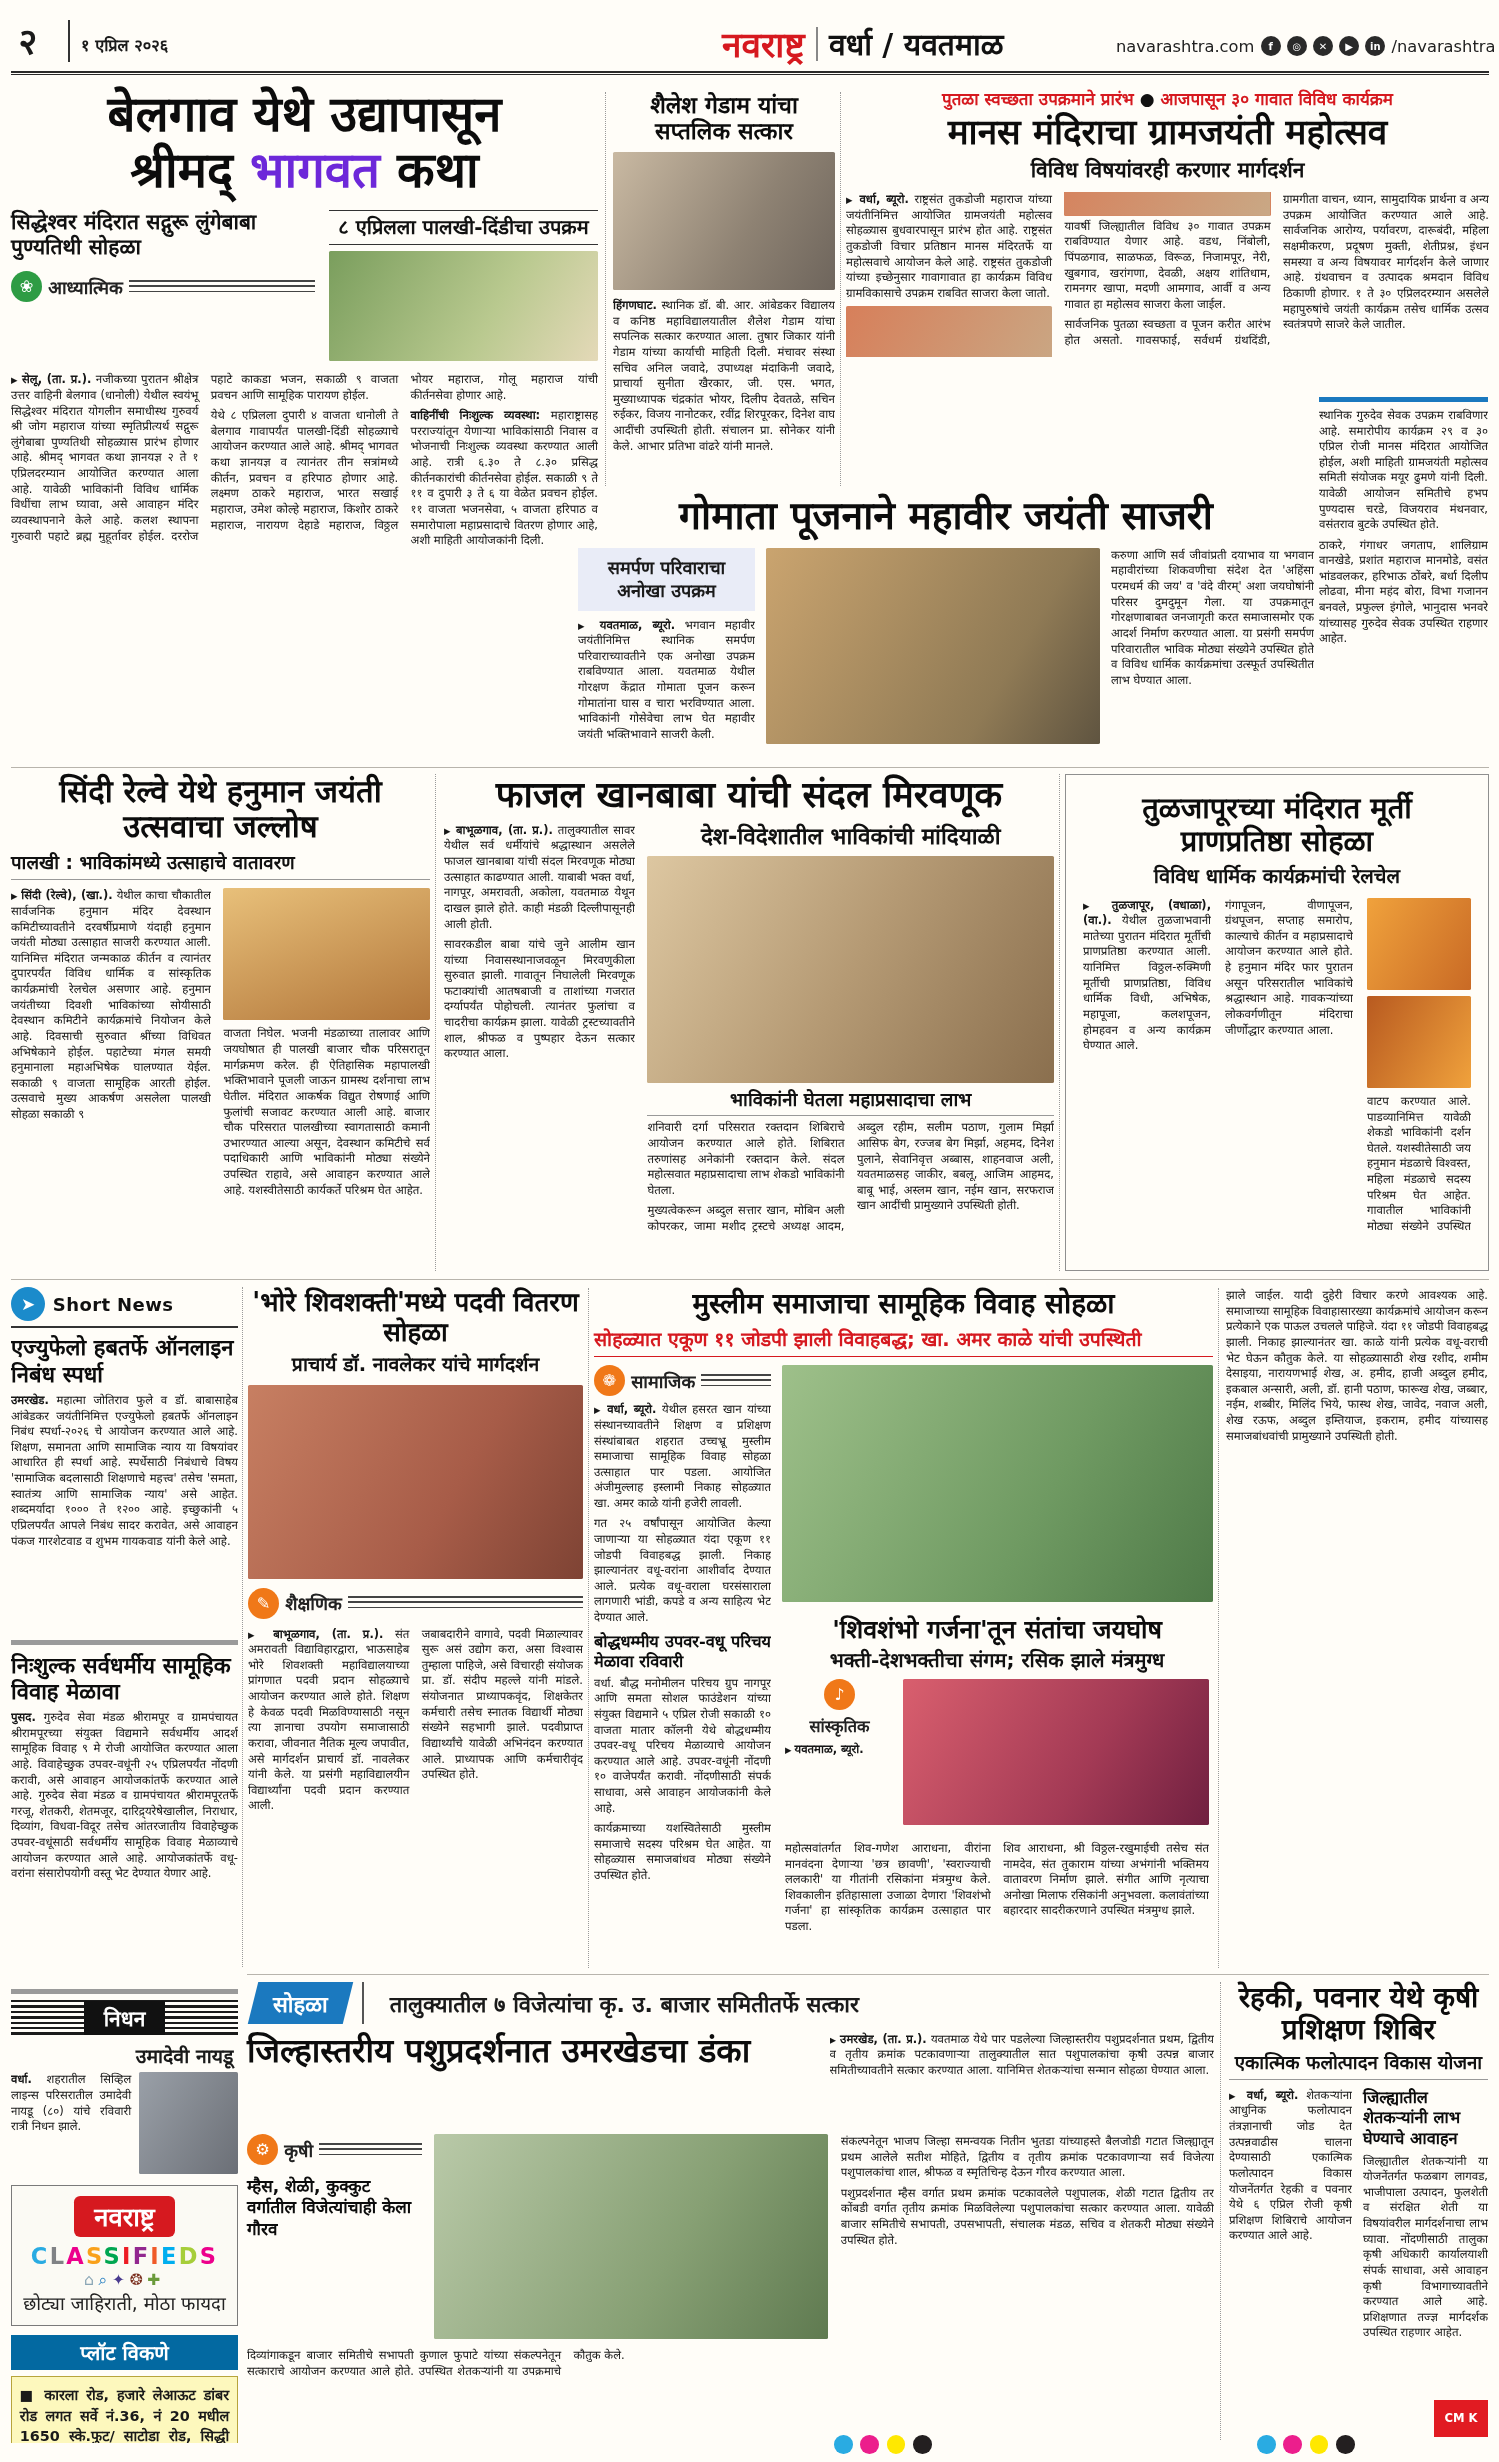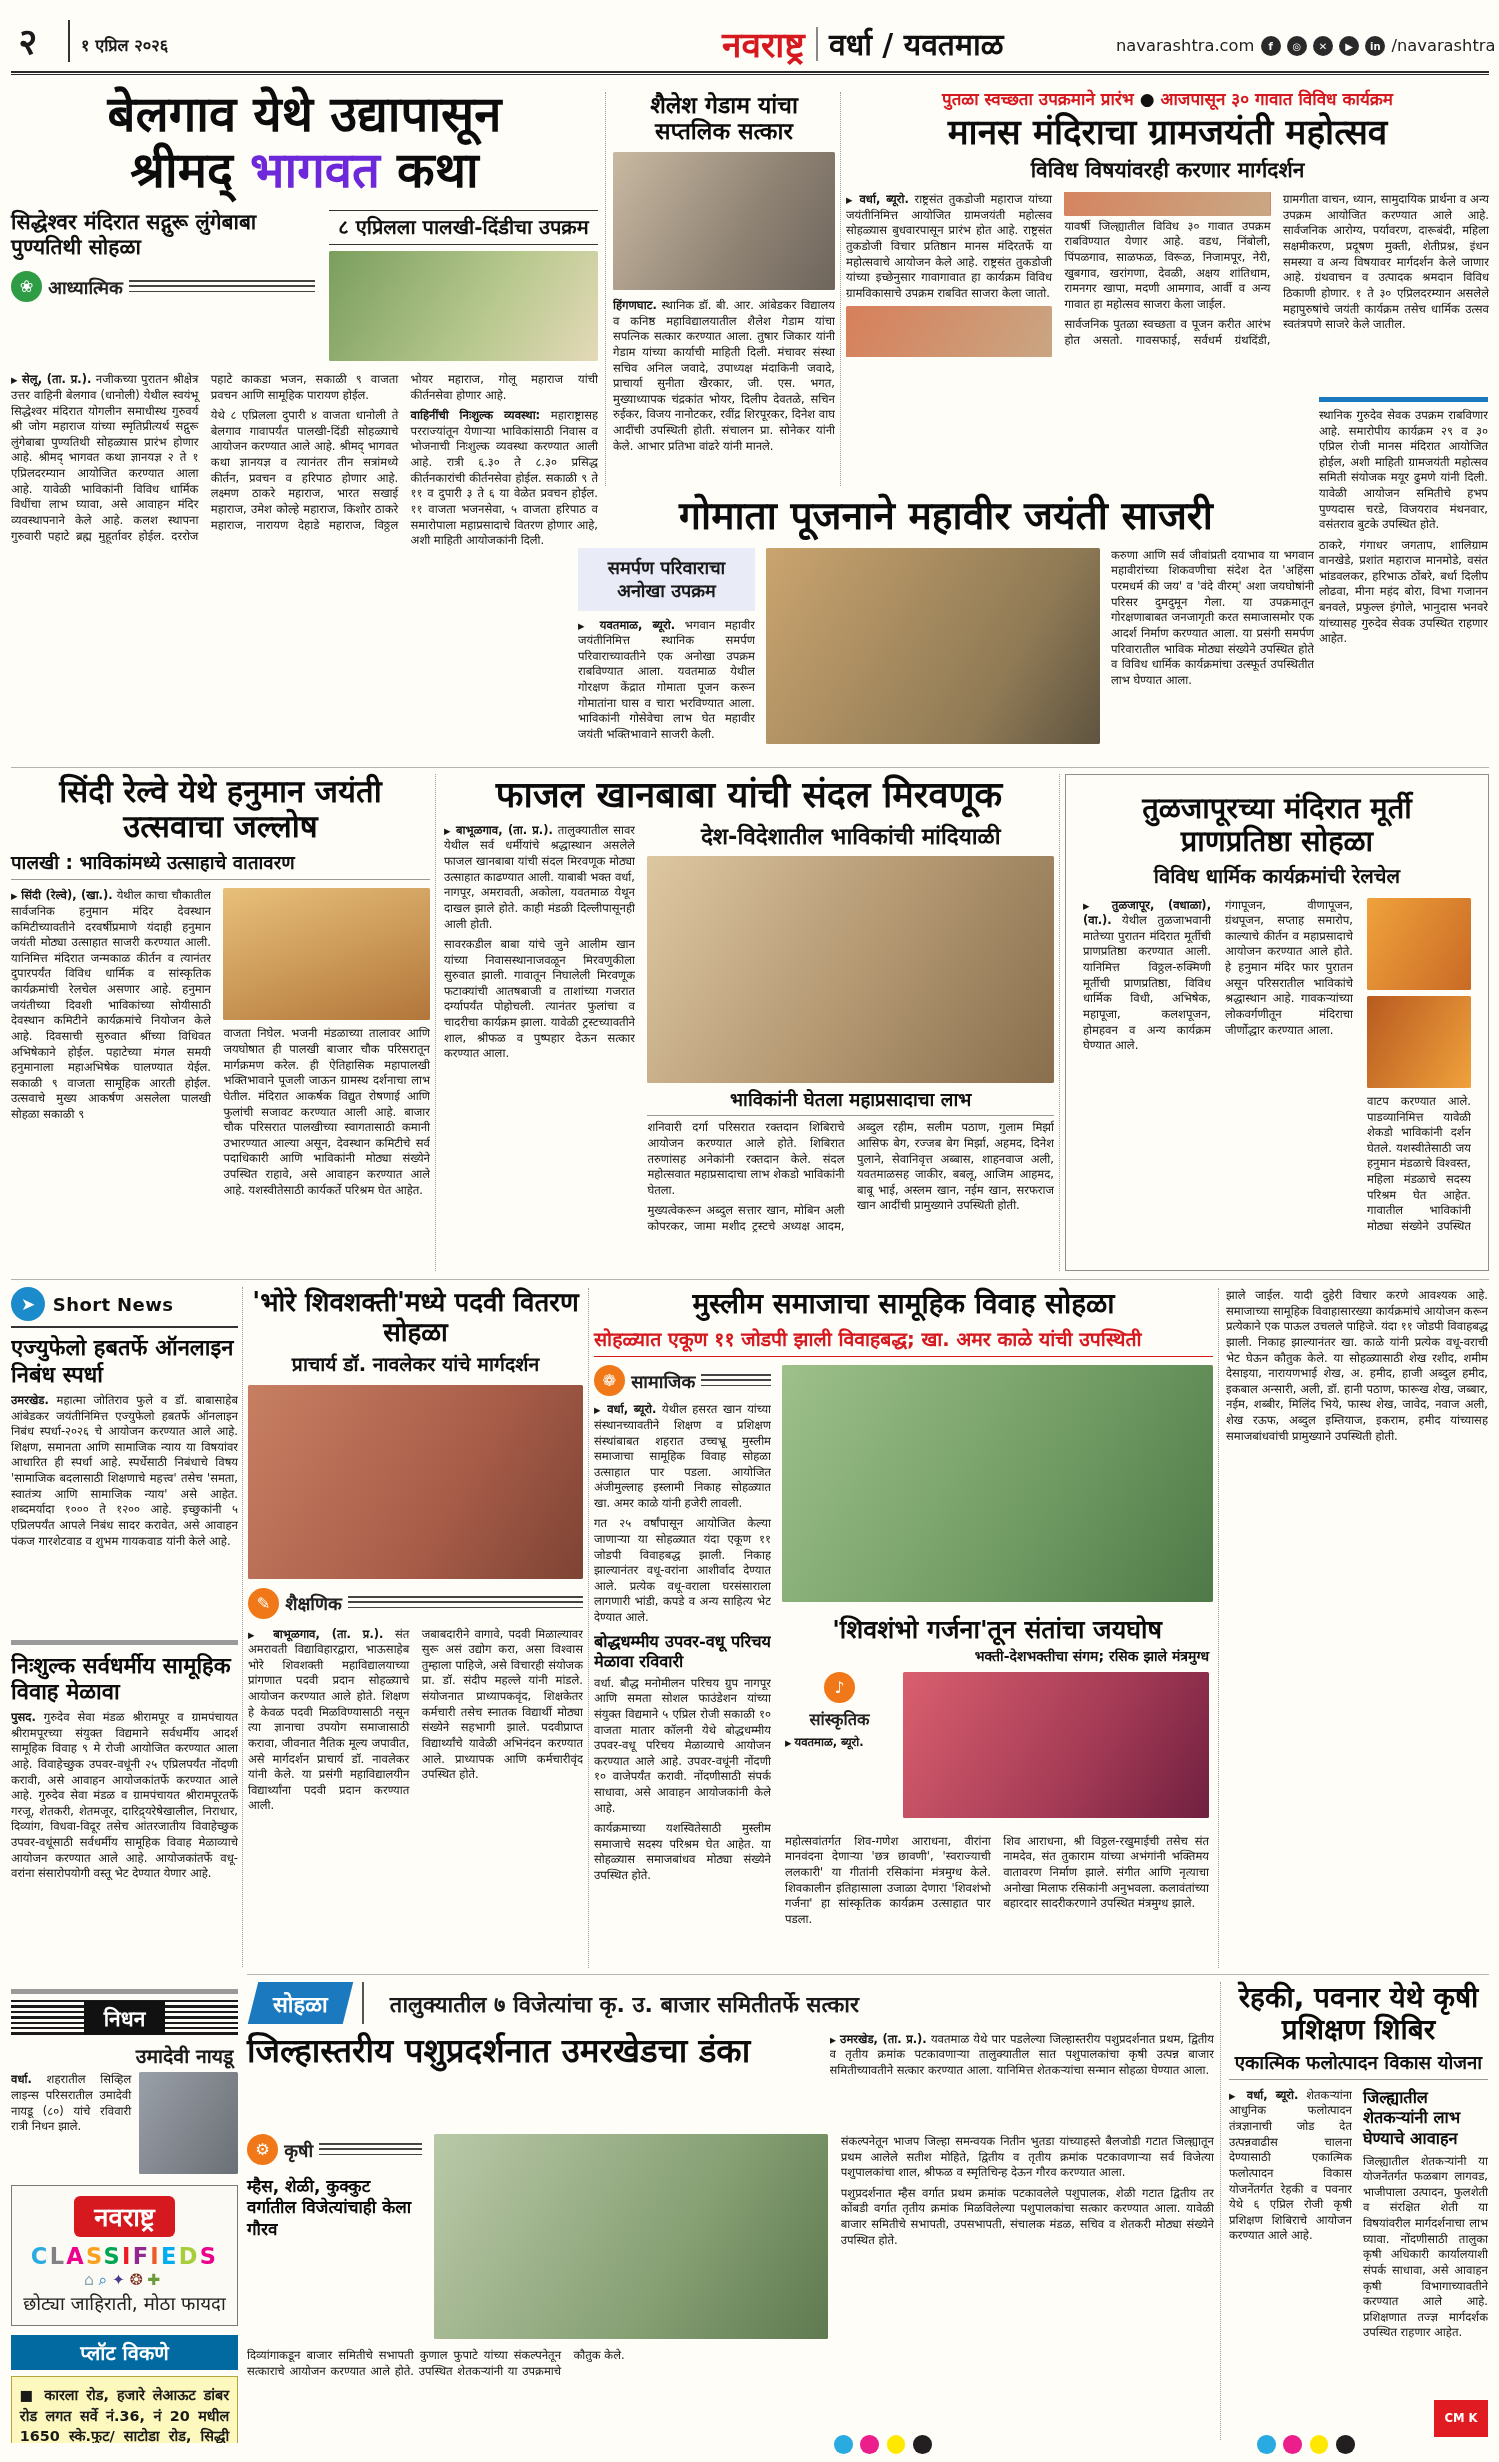--- a/index.html
+++ b/index.html
@@ -57,21 +57,21 @@
   .plot-box::before{content:"■ ";}
   .cmyk-group{display:flex;gap:7.8px;}
   .cmyk-dot{width:18.6px;height:18.6px;border-radius:50%;}
   .cmk-box{background:#e11b22;color:#fff;font-weight:800;font-size:11.6px;display:flex;align-items:center;
            justify-content:center;text-align:center;line-height:1.1;}
   .bluebar{height:4.7px;background:#1b79bf;}
   .masthead{display:flex;align-items:center;gap:11px;}
   .masthead .brand{color:#d6191f;font-weight:800;font-size:35px;}
   .masthead .sep{width:2.3px;height:34px;background:#888;}
   .masthead .edition{font-weight:800;font-size:30px;color:#111;}
-  .webrow{display:flex;gap:6.2px;font-size:16.3px;color:#222;}
+  .webrow{display:flex;align-items:center;gap:6.2px;font-size:16.3px;color:#222;}
   .soc{width:20px;height:20px;border-radius:50%;background:#2a2a2a;color:#fff;display:inline-flex;
        align-items:center;justify-content:center;font-size:10px;font-weight:700;}
   .boldsub{font-weight:800;font-size:16.3px;line-height:1.25;color:#0c0c0c;}
 </style>
 </head>
 <body>
 
 <div id="page">
 
   <div class="abs" style="left:18.6px;top:15.5px;font-size:36px;font-weight:800;">२</div>
@@ -313,21 +313,21 @@
           <p>वर्धा. बौद्ध मनोमीलन परिचय ग्रुप नागपूर आणि समता सोशल फाउंडेशन यांच्या संयुक्त विद्यमाने ५ एप्रिल रोजी सकाळी १० वाजता मातार कॉलनी येथे बोद्धधम्मीय उपवर-वधू परिचय मेळाव्याचे आयोजन करण्यात आले आहे. उपवर-वधूंनी नोंदणी १० वाजेपर्यंत करावी. नोंदणीसाठी संपर्क साधावा, असे आवाहन आयोजकांनी केले आहे.</p>
           <p>कार्यक्रमाच्या यशस्वितेसाठी मुस्लीम समाजाचे सदस्य परिश्रम घेत आहेत. या सोहळ्यास समाजबांधव मोठ्या संख्येने उपस्थित होते.</p>
         </div>
       </div>
       <div class="photo" style="flex:1;height:237px;background:linear-gradient(120deg,#9ec08a,#6f9a62 60%,#4f7a48);"></div>
     </div>
   </div>
 
   <div class="abs" style="left:785px;top:1616px;width:424px;height:351px;">
     <div class="hl" style="font-size:25px;">'शिवशंभो गर्जना'तून संतांचा जयघोष</div>
-    <div class="sub" style="font-size:14px;margin-top:3.1px;text-align:right;">भक्ती-देशभक्तीचा संगम; रसिक झाले मंत्रमुग्ध</div>
+    <div class="sub" style="font-size:20px;margin-top:3.1px;">भक्ती-देशभक्तीचा संगम; रसिक झाले मंत्रमुग्ध</div>
     <div style="display:flex;gap:9.3px;margin-top:7.8px;align-items:flex-start;">
       <div style="width:109px;">
         <div class="badge-row" style="flex-direction:column;align-items:center;gap:4.7px;">
           <span class="badge-circle" style="background:#f07818;">♪</span>
           <span class="badge-label" style="font-size:16.3px;">सांस्कृतिक</span>
         </div>
         <div class="body clip" style="margin-top:4.7px;height:93px;">
           <p><span class="byline">यवतमाळ, ब्यूरो.</span></p>
         </div>
       </div>

